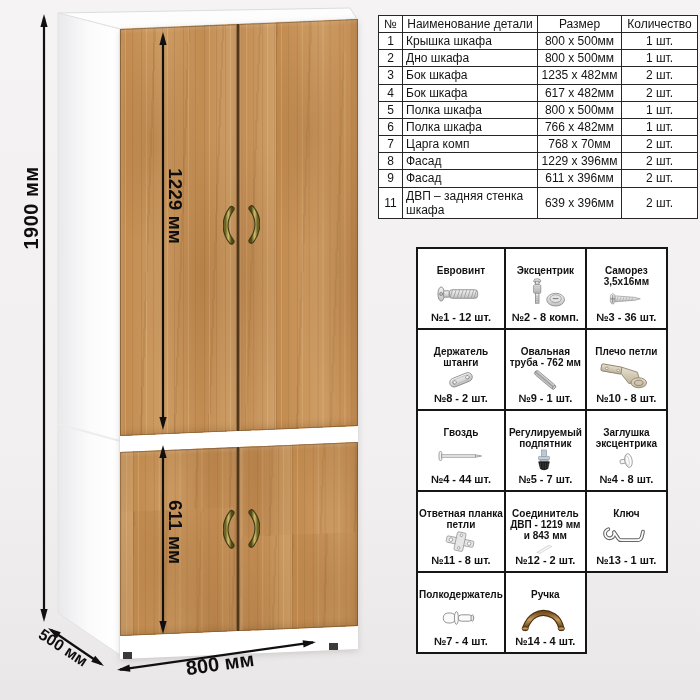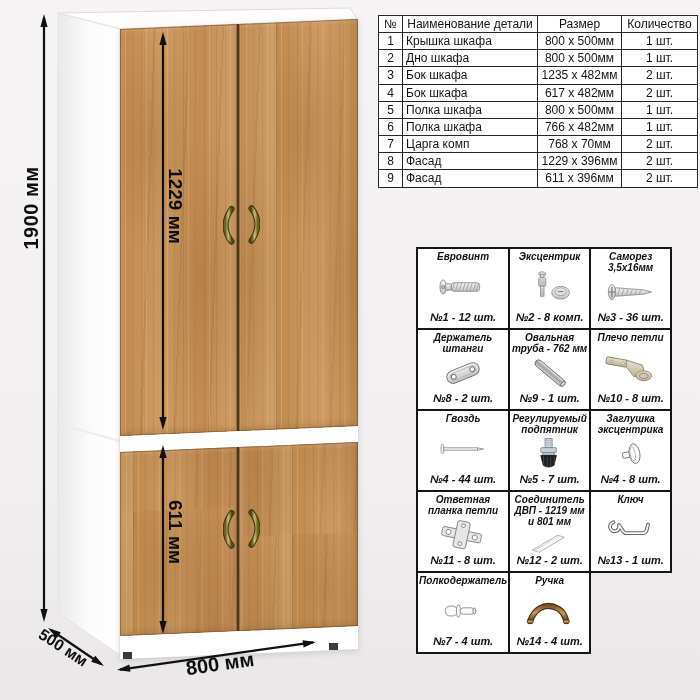--- a/index.html
+++ b/index.html
@@ -47,21 +47,21 @@
                       font-weight:400;height:13px;overflow:hidden;}
   .parts th{text-align:center;}
   .c-num,.c-size,.c-qty{text-align:center;}
   .c-name{text-align:left;}
 
   
   .hw{position:absolute;left:416px;top:247px;border-collapse:collapse;table-layout:fixed;}
   .hw td{border:2px solid #161616;width:79px;height:79px;padding:0;background:#fff;vertical-align:top;}
   .hw td.empty{border:none;background:transparent;}
   .hw-cell{display:flex;flex-direction:column;align-items:center;justify-content:space-between;
-           height:75px;padding:2px 1px 1px;box-sizing:border-box;font-style:italic;}
+           height:75px;padding:16px 1px 1px;box-sizing:border-box;}
   .hw-name{font-size:10px;font-weight:700;text-align:center;line-height:1.12;color:#111;}
   .hw-icon{flex:1;display:flex;align-items:center;justify-content:center;min-height:0;width:100%;}
   .hw-icon svg{width:68px;height:100%;max-height:34px;}
   .hw-count{font-size:11px;font-weight:700;color:#111;text-align:right;}
   .defs-holder{position:absolute;width:0;height:0;overflow:hidden;}
 </style>
 </head>
 <body>
 
 <svg class="defs-holder" aria-hidden="true">
@@ -235,20 +235,26 @@
       <td class="c-name">Фасад</td>
       <td class="c-size">1229 х 396мм</td>
       <td class="c-qty">2 шт.</td>
     </tr>
     <tr>
       <td class="c-num">9</td>
       <td class="c-name">Фасад</td>
       <td class="c-size">611 х 396мм</td>
       <td class="c-qty">2 шт.</td>
     </tr>
+    <tr>
+      <td class="c-num">11</td>
+      <td class="c-name">ДВП – задняя стенка шкафа</td>
+      <td class="c-size">639 х 396мм</td>
+      <td class="c-qty">2 шт.</td>
+    </tr>
   </tbody>
     </table>
 
   <table class="hw">
     <tbody>
         <tr>
       <td>
             <div class="hw-cell">
         <div class="hw-name">Евровинт</div>
         <div class="hw-icon">
@@ -416,21 +422,21 @@
             <circle cx="36" cy="11" r="2.6" fill="#fff"></circle>
                     <circle cx="36" cy="37" r="2.6" fill="#fff"></circle>
                   </g>
         </svg>
               </div>
         <div class="hw-count">№11 - 8 шт.</div>
       </div>
           </td>
       <td>
             <div class="hw-cell">
-        <div class="hw-name">Соединитель ДВП - 1219 мм и 801 мм</div>
+        <div class="hw-name">Соединитель ДВП - 1219 мм и 843 мм</div>
         <div class="hw-icon">
                 <svg viewBox="0 0 76 48">
           <g stroke="#8b8b8b" stroke-width="1.2" fill="#fbfbfb">
             <polygon points="6,40 52,13 64,17 18,44"></polygon>
             <line x1="10" y1="40.5" x2="56" y2="14" stroke="#c9c9c9"></line>
                   </g>
         </svg>
               </div>
         <div class="hw-count">№12 - 2 шт.</div>
       </div>

